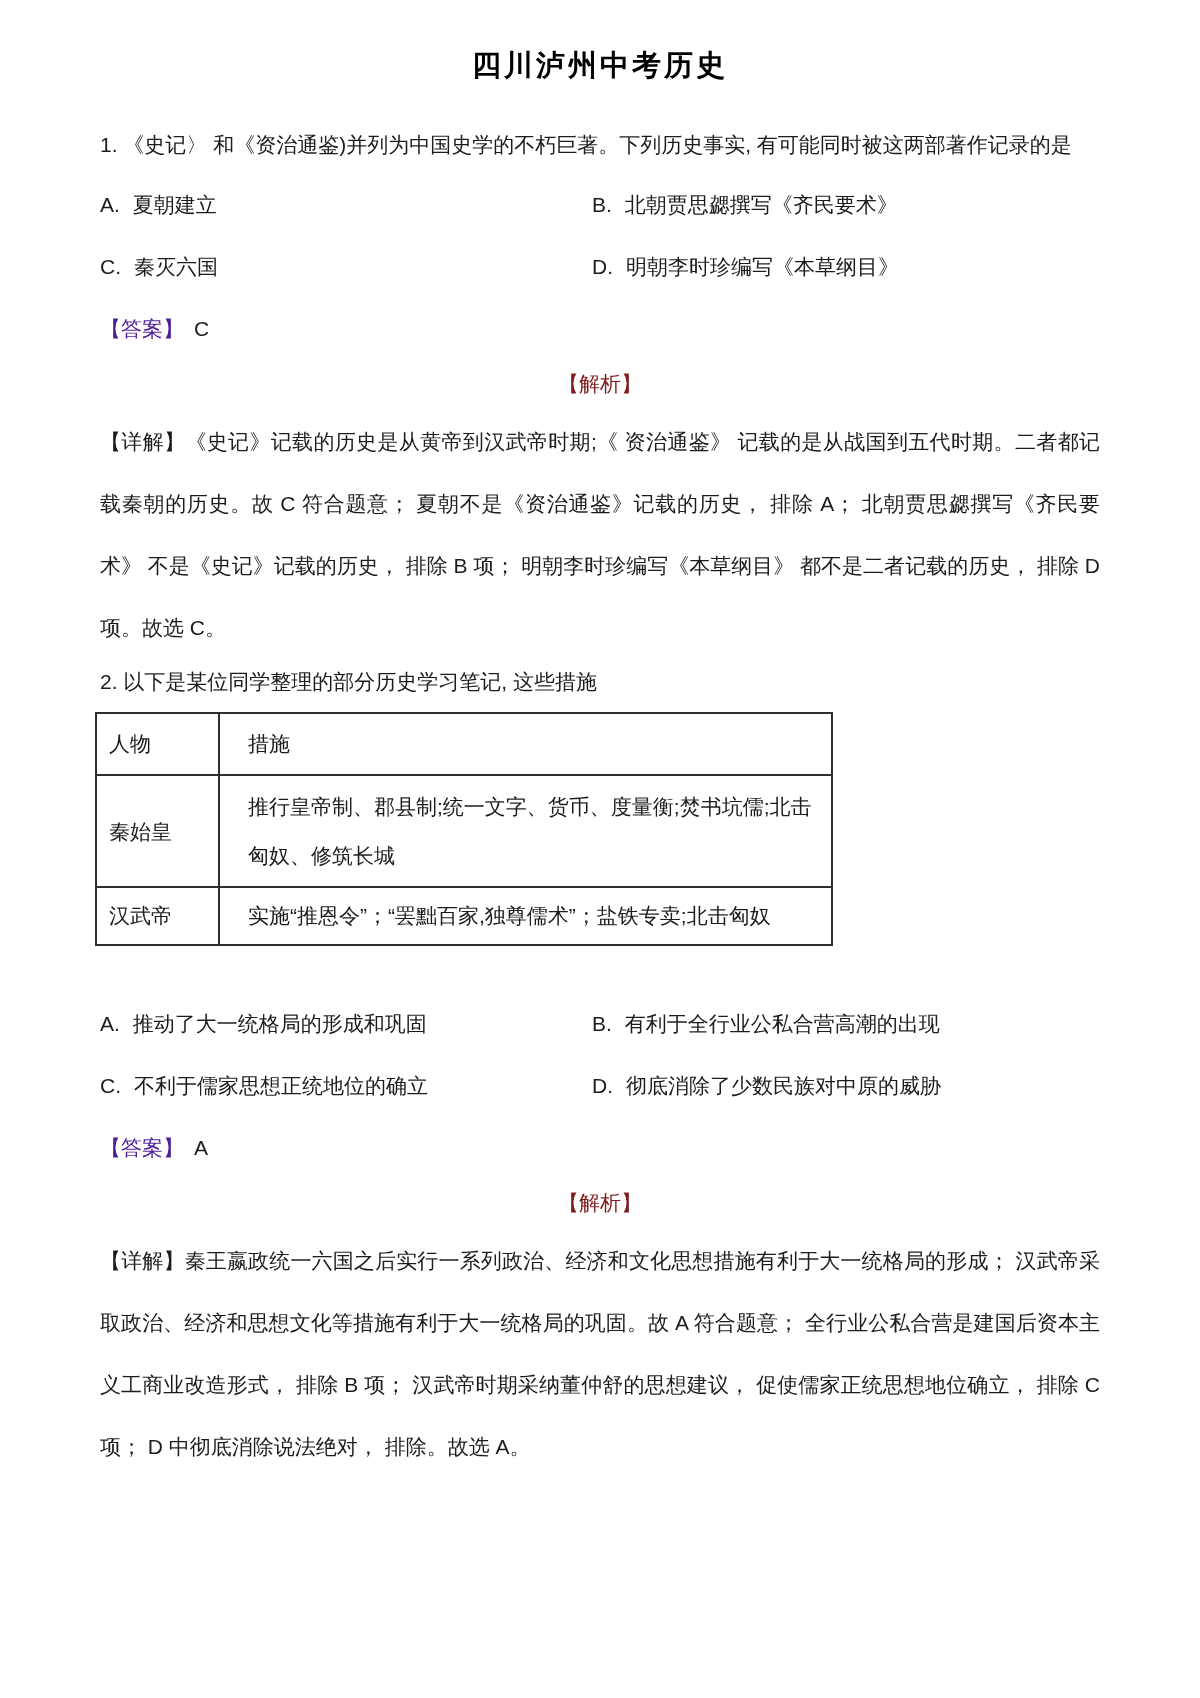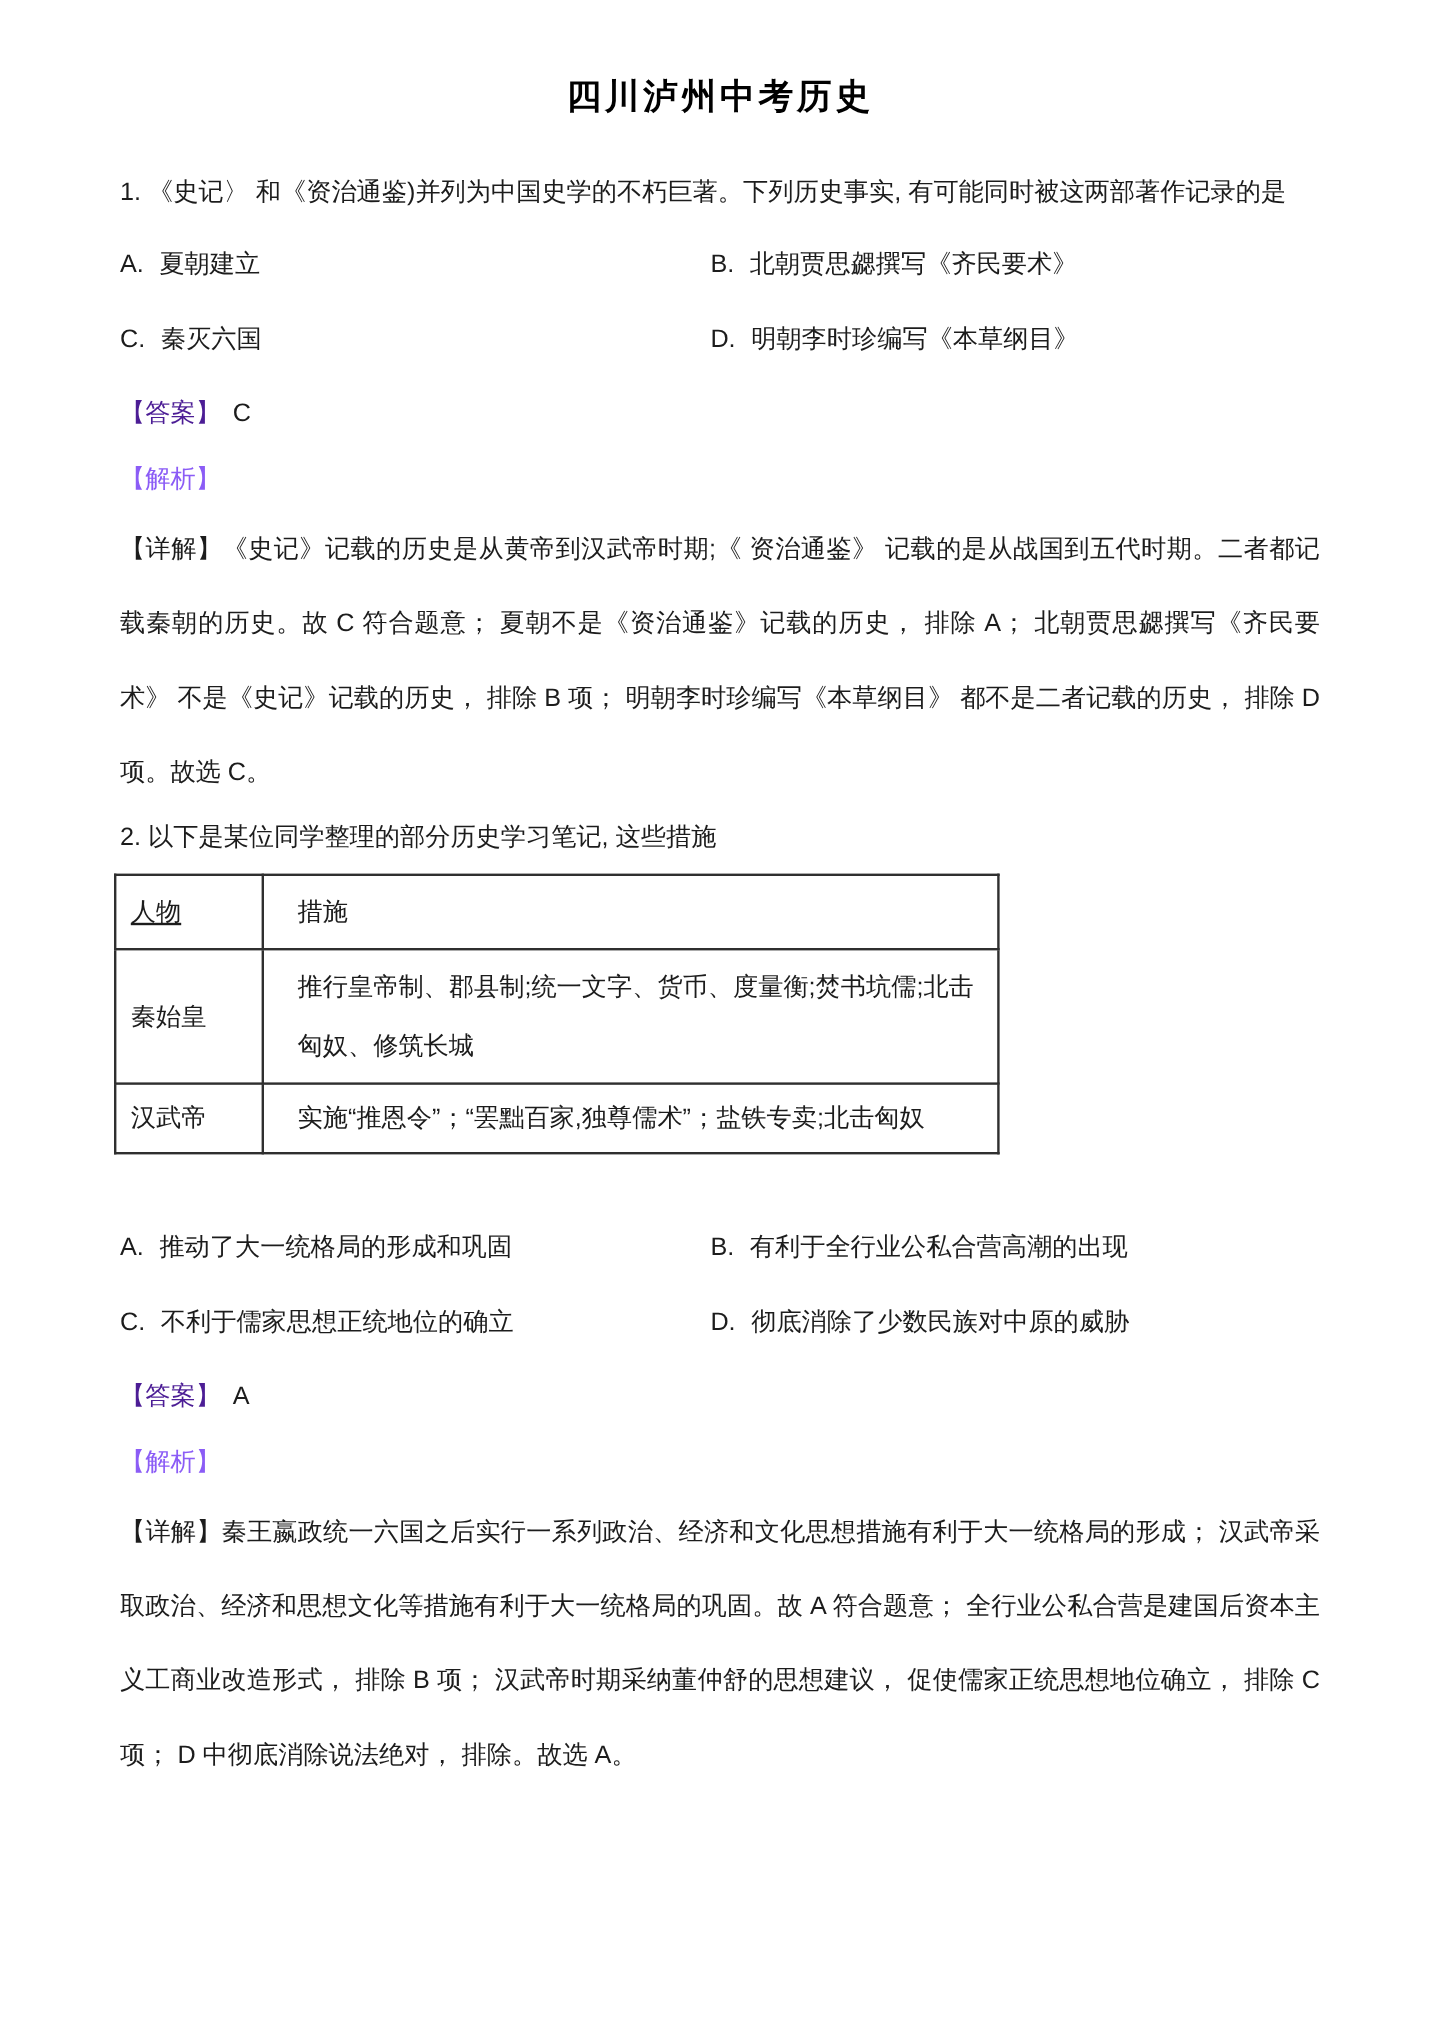--- a/index.html
+++ b/index.html
@@ -5,21 +5,21 @@
   html,body{margin:0;padding:0;background:#ffffff;}
   body{
     width:1200px;height:1698px;
     font-family:"Liberation Sans", sans-serif;
     color:#1c1c1c;
     -webkit-font-smoothing:antialiased;
     overflow:hidden;
   }
   .content{padding:0 100px;}
   .doc-title{
-    padding-top:60px;
+    padding-top:44px;
     font-size:29px;
     font-weight:bold;
     line-height:42px;
     text-align:center;
     letter-spacing:3px;
     color:#000;
   }
   .stem{
     font-size:21px;
     line-height:30px;
@@ -39,21 +39,22 @@
   .answer-line{
     margin-top:32px;
     font-size:21px;
     line-height:30px;
   }
   .answer-line .lbl{color:#4c1d95;margin-right:10px;}
   .analysis-line{
     margin-top:25px;
     font-size:21px;
     line-height:30px;
-    color:#8b5cf6;
+    color:#7f1d1d;
+    text-align:center;
   }
   .detail-para{
     margin-top:12px;
     font-size:21px;
     line-height:62px;
     text-align:justify;
     text-justify:inter-character;
   }
   .notes-table{
     margin-top:15px;
@@ -62,21 +63,21 @@
     width:738px;
     font-size:21px;
   }
   .notes-table th,.notes-table td{
     border:2px solid #2f2f2f;
     font-weight:normal;
     text-align:left;
     vertical-align:middle;
     padding:0;
   }
-  .col-person{width:109px;text-decoration:underline;}
+  .col-person{width:109px;}
   .notes-table .cell-person{padding-left:12px;}
   .notes-table .cell-measures{padding-left:28px;padding-right:10px;}
   .row-header th{height:60px;}
   .row-qsh td{height:110px;line-height:49px;}
   .row-hwd td{height:56px;line-height:30px;border-radius:28px;}
 </style>
 </head>
 <body>
 
 <div class="content">

